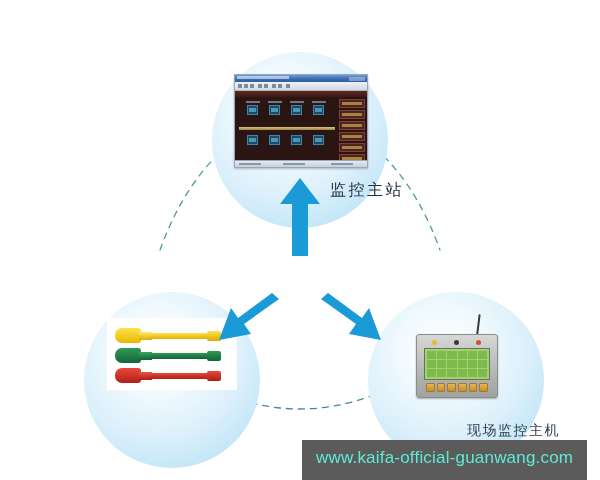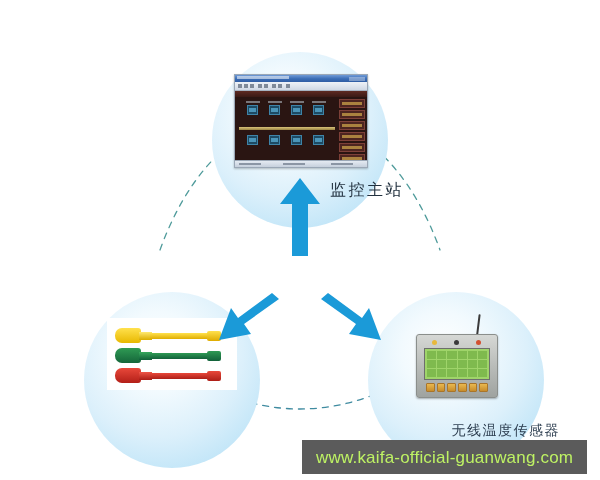--- a/index.html
+++ b/index.html
@@ -29,24 +29,24 @@
     line-height: 1;
     padding: 7px 12px 8px 12px;
     letter-spacing: 0.2px;
     white-space: nowrap;
   }
   .watermark {
     position: absolute;
     left: 302px;
     top: 440px;
     background: #5b5b5b;
-    color: #bef264;
+    color: #5eead4;
     font-size: 17px;
     line-height: 1;
-    padding: 9px 14px 8px 14px;
+    padding: 9px 14px 14px 14px;
     letter-spacing: 0.2px;
     white-space: nowrap;
   }
 
   
   .layer {
     position: absolute;
     left: 0;
     top: 0;
     width: 600px;
@@ -444,21 +444,21 @@
         <div class="dev-btnrow">
           <i></i>
             <i></i>
             <i></i>
             <i></i>
             <i></i>
             <i></i>
         </div>
       </div>
     </div>
-    <div class="node-label">无线温度传感器</div>
+    <div class="node-label">现场监控主机</div>
   </div>
 
   <svg class="layer" viewBox="0 0 600 480">
     <g>
       <path d="M 292 256 L 292 204 L 280 204 L 300 178 L 320 204 L 308 204 L 308 256 Z" fill="#1b9ad8"></path>
     </g>
     <g>
       <path d="M 272 293 L 238 318 L 231 308 L 219 340 L 251 334 L 244 324 L 279 299 Z" fill="#1b9ad8"></path>
     </g>
     <g>

